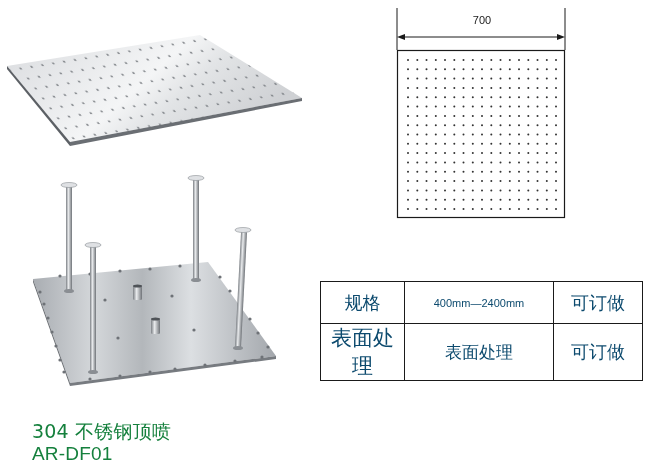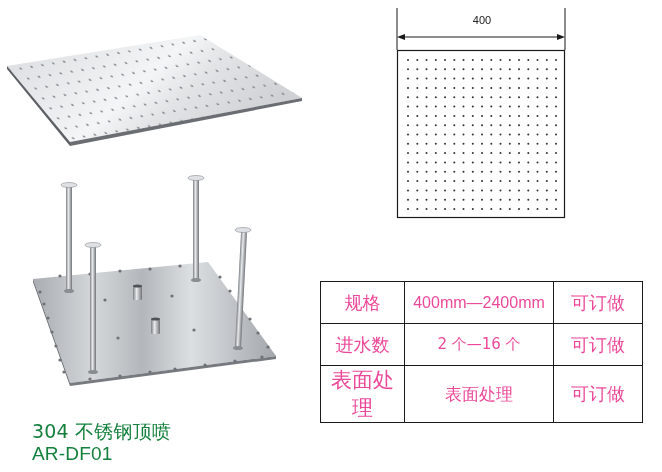--- a/index.html
+++ b/index.html
@@ -1,23 +1,23 @@
 <!DOCTYPE html>
 <html><head>
 <meta charset="utf-8">
 <style>
   html,body{margin:0;padding:0;background:#fff;}
   body{width:662px;height:472px;position:relative;overflow:hidden;font-family:"DejaVu Sans","Liberation Sans",sans-serif;color:#222;}
   #product-svg{position:absolute;left:0;top:0;}
   .caption{position:absolute;left:32px;font-size:19px;color:#15803d;line-height:22px;letter-spacing:0.2px;}
   #dim-label{position:absolute;left:467px;top:14px;width:30px;text-align:center;font-family:"Liberation Sans",sans-serif;font-size:11px;color:#222;}
   table.spec{position:absolute;left:320px;top:281px;border-collapse:collapse;}
-  table.spec td{border:1.5px solid #1a1a1a;padding:0;height:41px;text-align:center;vertical-align:middle;color:#ec4899;}
+  table.spec td{border:1.5px solid #1a1a1a;padding:0;height:41px;text-align:center;vertical-align:middle;color:#0c4a6e;}
   td.c1{width:83px;font-size:18px;}
-  td.c2{width:148px;font-size:16px;font-family:"Liberation Sans",sans-serif;}
+  td.c2{width:148px;font-size:11px;font-family:"Liberation Sans",sans-serif;}
   td.c2.cjk{font-size:17px;font-family:"DejaVu Sans",sans-serif;}
   td.c3{width:88px;font-size:18px;}
 </style>
 </head>
 <body>
 
 <svg id="product-svg" width="662" height="472" viewBox="0 0 662 472">
   <defs>
     <linearGradient id="topPlateGrad" x1="0" y1="0" x2="1" y2="0.4">
       <stop offset="0" stop-color="#d9dbde"></stop>
@@ -407,35 +407,30 @@
         <circle cx="509.8" cy="209.0" r="1"></circle>
         <circle cx="519.0" cy="209.0" r="1"></circle>
         <circle cx="528.3" cy="209.0" r="1"></circle>
         <circle cx="537.5" cy="209.0" r="1"></circle>
         <circle cx="546.8" cy="209.0" r="1"></circle>
         <circle cx="556.0" cy="209.0" r="1"></circle>
       </g>
   </g>
 </svg>
 
-<div id="dim-label">400</div>
+<div id="dim-label">700</div>
 
 <div class="caption" style="top:420px;">304 不锈钢顶喷</div>
 <div class="caption" style="top:443px;font-family:Liberation Sans, sans-serif;">AR-DF01</div>
 
 <table class="spec">
   <tbody>
       <tr>
     <td class="c1">规格</td>
     <td class="c2">400mm—2400mm</td>
-    <td class="c3">可订做</td>
-  </tr>
-  <tr>
-    <td class="c1">进水数</td>
-    <td class="c2 cjk" style="font-size:15px;">2 个—16 个</td>
     <td class="c3">可订做</td>
   </tr>
   <tr>
     <td class="c1" style="font-size:21px;">表面处理</td>
     <td class="c2 cjk">表面处理</td>
     <td class="c3">可订做</td>
   </tr>
 </tbody>
   </table>
 

